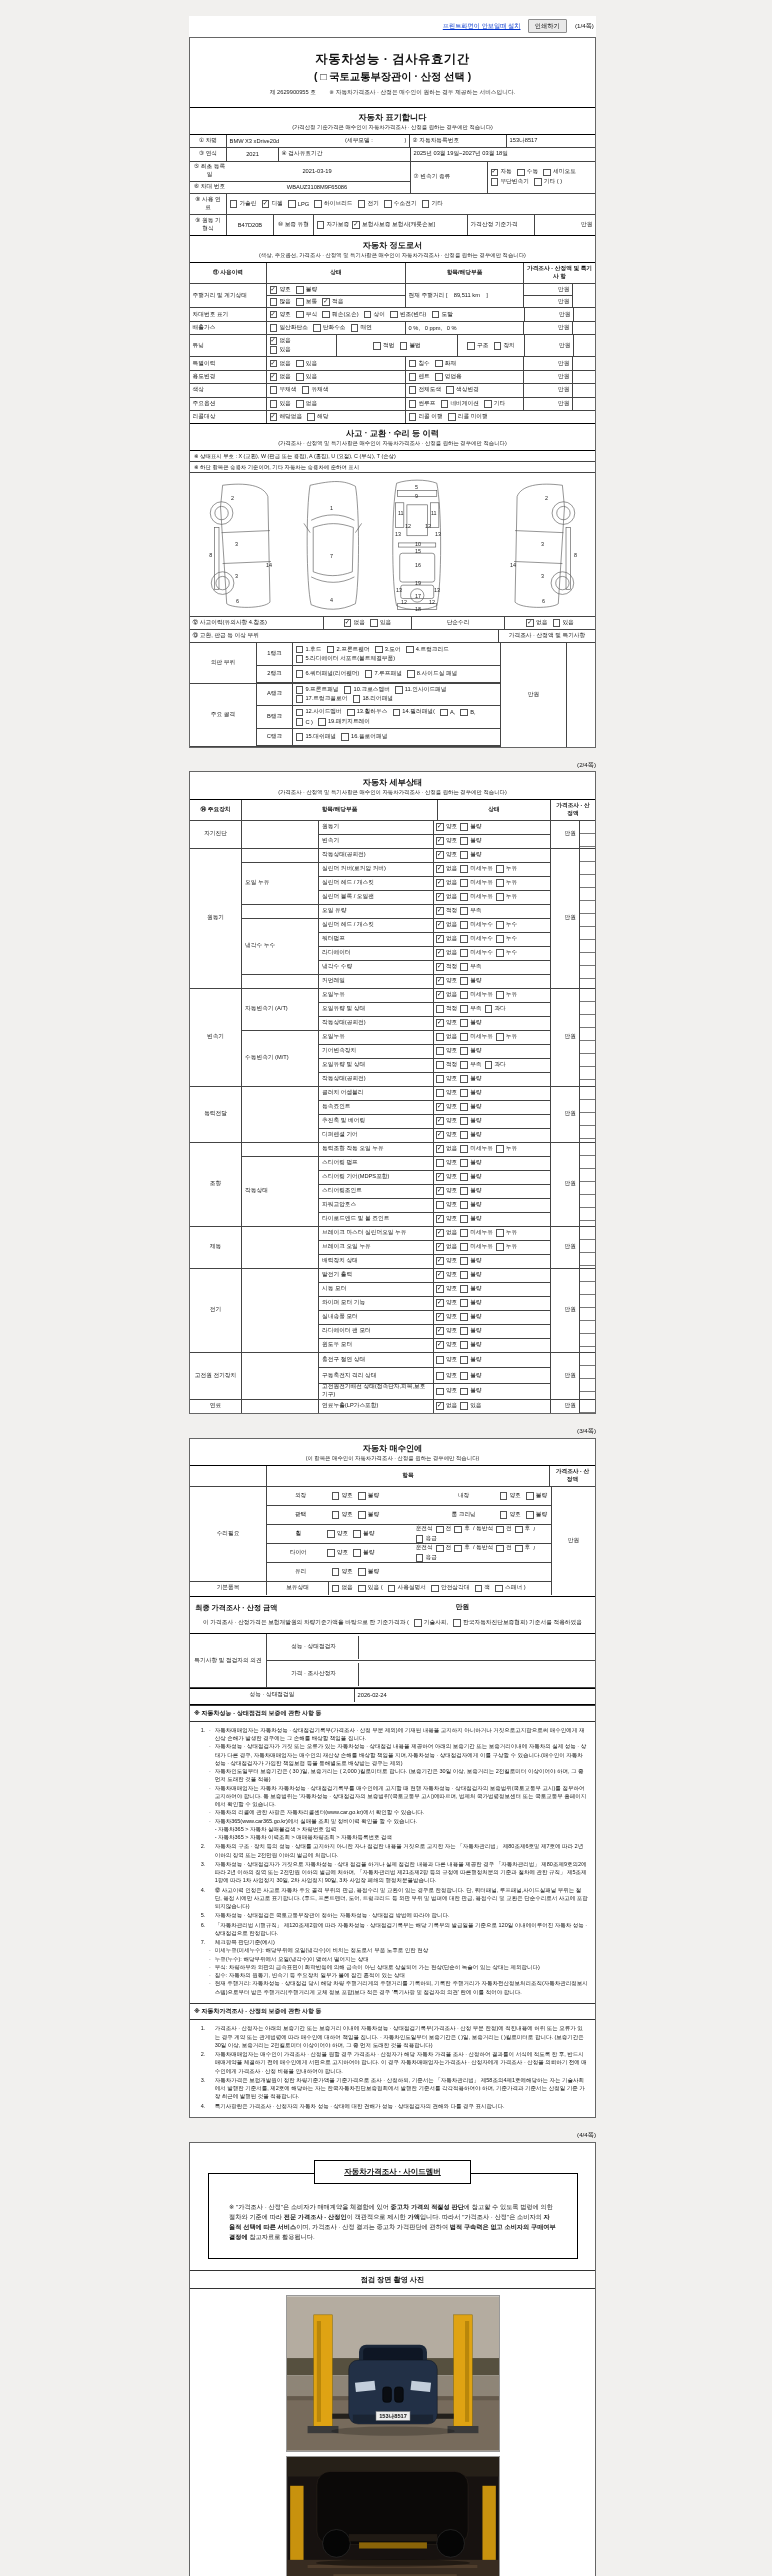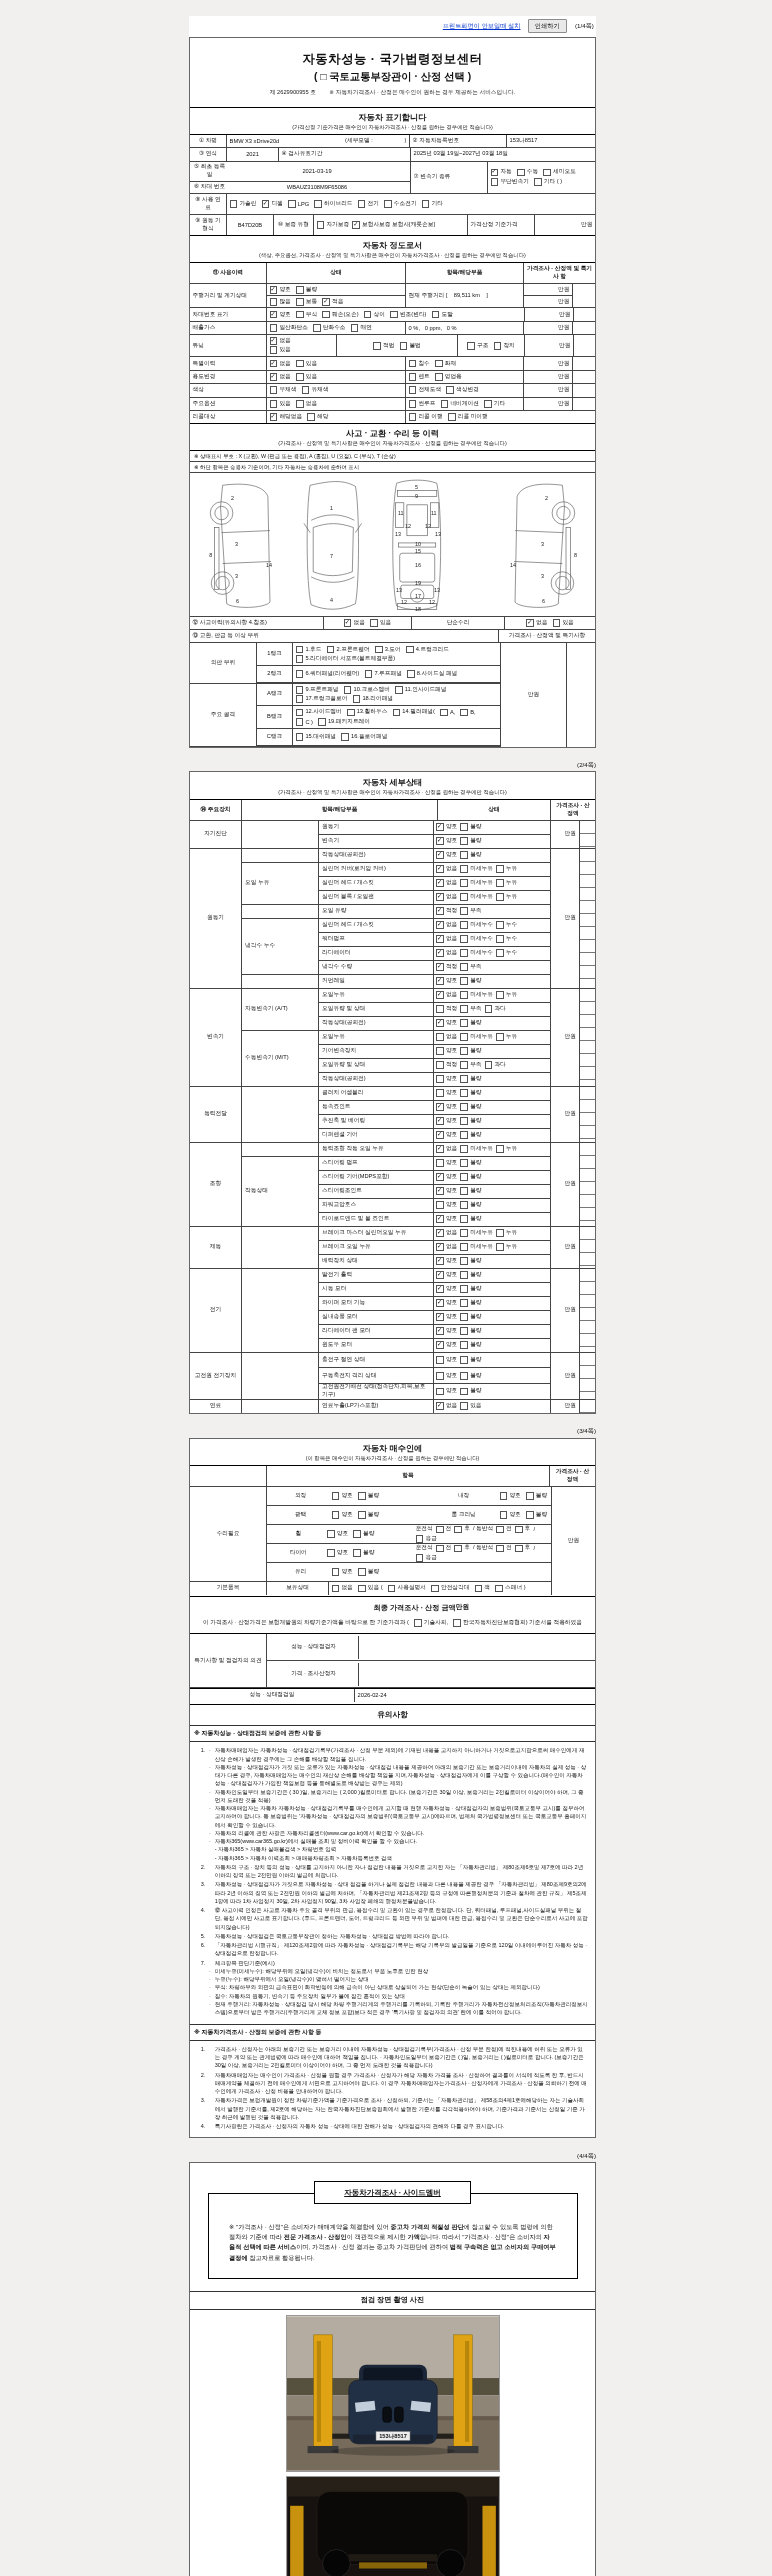--- a/index.html
+++ b/index.html
@@ -86,21 +86,21 @@
 <div class="stage">
 <div class="col">
 
   <div class="toolbar">
     <a>프린트화면이 안보일때 설치</a>
     <button class="print-btn">인쇄하기</button>
     <span class="pageno">(1/4쪽)</span>
   </div>
 
   <div class="page">
-    <div class="doc-title">자동차성능 · 국가법령정보센터</div>
+    <div class="doc-title">자동차성능 · 검사유효기간</div>
     <div class="doc-sub">( □ 국토교통부장관이 · 산정 선택 )</div>
     <div class="doc-meta">
       <span>제 2629900955 호</span>
       <span>※ 자동차가격조사 · 산정은 매수인이 원하는 경우 제공하는 서비스입니다.</span>
     </div>
 
     <div class="thick"></div>
     <div class="sec-title">자동차 표기합니다</div>
     <div class="sec-note">(가격산정 기준가격은 매수인이 자동차가격조사 · 산정을 원하는 경우에만 적습니다)</div>
 
@@ -1842,21 +1842,21 @@
                   </span>
                 </div>
           </div>
         </div>
         <div class="c ctr" style="width:44px;border-left:0.5px solid #444;border-right:none">만원</div>
       </div>
     </div>
 
     <div class="thick" style="margin-top:1px"></div>
     <div style="display:flex;align-items:center;padding:6.2px 5.2px 3.1px 5.2px">
-      <div style="flex:1;text-align:right;font-size:7.2px;font-weight:700">최종 가격조사 · 산정 금액</div>
+      <div style="flex:1;text-align:left;font-size:7.2px;font-weight:700">최종 가격조사 · 산정 금액</div>
       <div style="width:134px;text-align:left;font-size:6.7px;font-weight:700">만원</div>
     </div>
     <div style="font-size:5.7px;text-align:center;padding:3.1px 7.2px 6.2px 7.2px">
       <span class="opts" style="justify-content:center">
             <span class="opt">
               <span>이 가격조사 · 산정가격은 보험개발원의 차량기준가액을 바탕으로 한 기준가격과 (</span>
             </span>
             <span class="opt">
               <span class="cb"></span>
               <span>기술사회,</span>
@@ -1882,21 +1882,20 @@
           </div>
         </div>
       </div>
       <div class="r" style="border-bottom:none;border-top:1px solid #000">
         <div class="c ctr" style="width:165px">성능 · 상태점검일</div>
         <div class="c" style="flex:1">2026-02-24</div>
       </div>
     </div>
 
     <div class="thick" style="margin-top:2.1px"></div>
-    <div class="ntitle">유의사항</div>
     <div class="nsec">※ 자동차성능 · 상태점검의 보증에 관한 사항 등</div>
     <div class="nbody">
 
         <div class="nitem">
           <span class="nnum">1.</span>
           <div class="nlines">
 
           <div class="nline">
                 <span class="nm">·</span>
                 <span>자동차매매업자는 자동차성능 · 상태점검기록부(가격조사 · 산정 부분 제외)에 기재된 내용을 고지하지 아니하거나 거짓으로고지함으로써 매수인에게 재산상 손해가 발생한 경우에는 그 손해를 배상할 책임을 집니다.</span>

